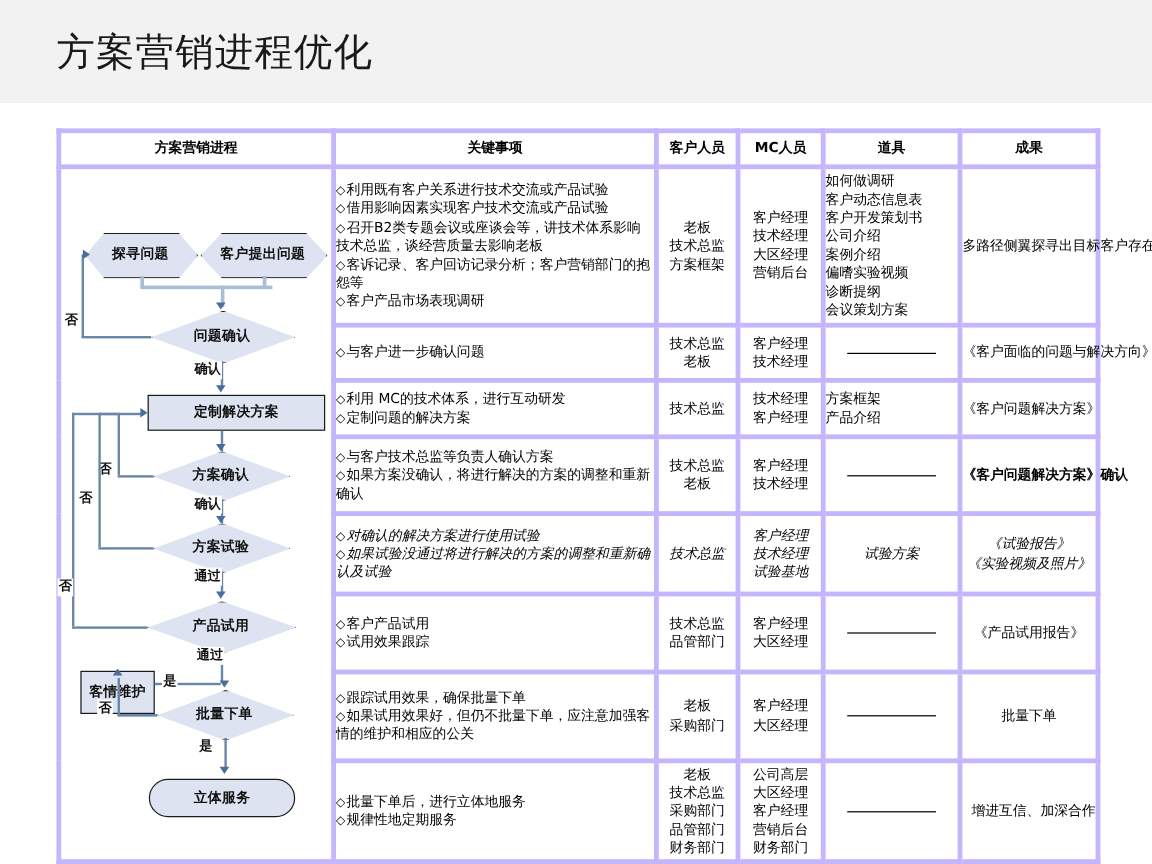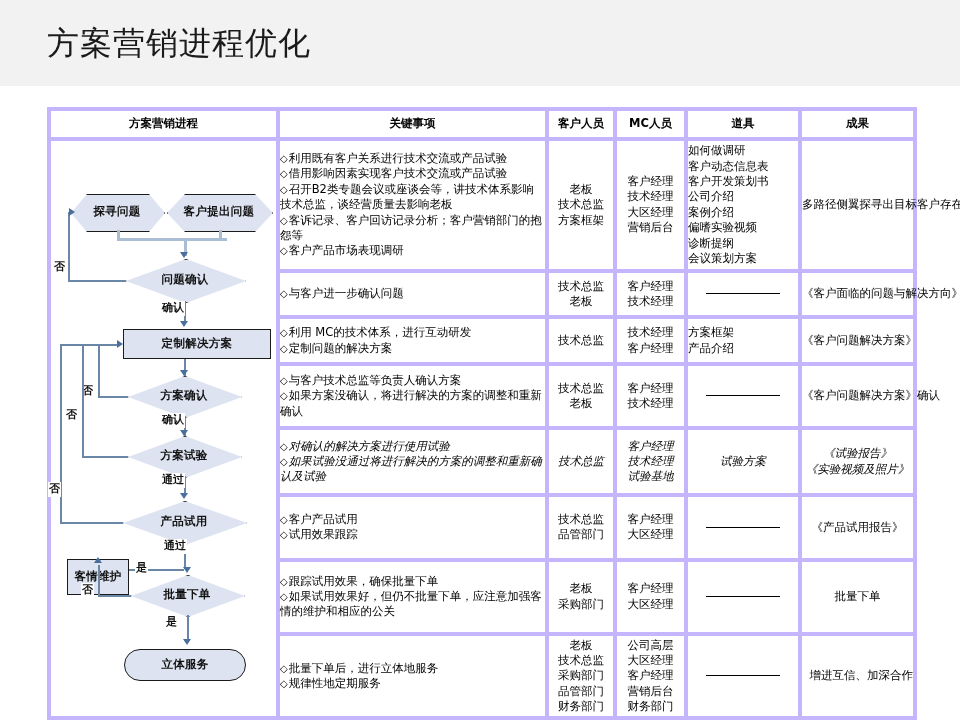--- a/index.html
+++ b/index.html
@@ -315,21 +315,21 @@
         </td>
         <td class="mid-cell">
           <span class="ln">技术总监</span>
           <span class="ln">老板</span>
         </td>
         <td class="mid-cell">
           <span class="ln">客户经理</span>
           <span class="ln">技术经理</span>
         </td>
         <td class="tool-cell"><span class="dash"></span></td>
-        <td class="res-cell" style="text-align: left;">
+        <td class="res-cell" style="text-align: left; font-weight: bold;">
           <span class="ln">《客户问题解决方案》确认</span>
         </td>
       </tr>
       <tr style="height: 65px; font-style: italic;">
         <td class="key-cell">
           <span class="keyline"><span class="dia">◇</span>对确认的解决方案进行使用试验</span>
           <span class="keyline"><span class="dia">◇</span>如果试验没通过将进行解决的方案的调整和重新确认及试验</span>
         </td>
         <td class="mid-cell">
           <span class="ln">技术总监</span>

